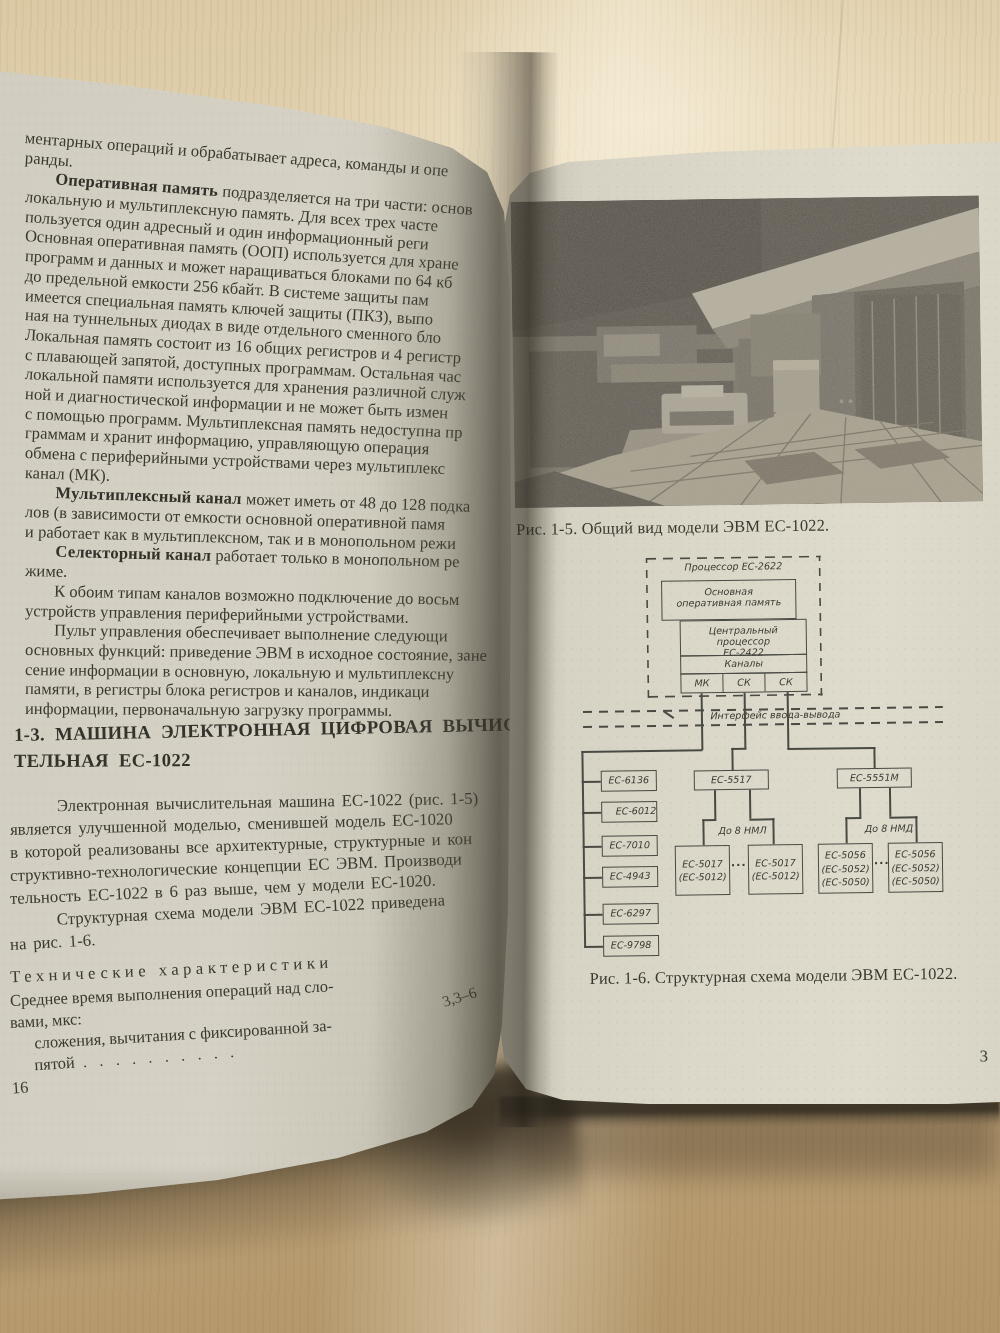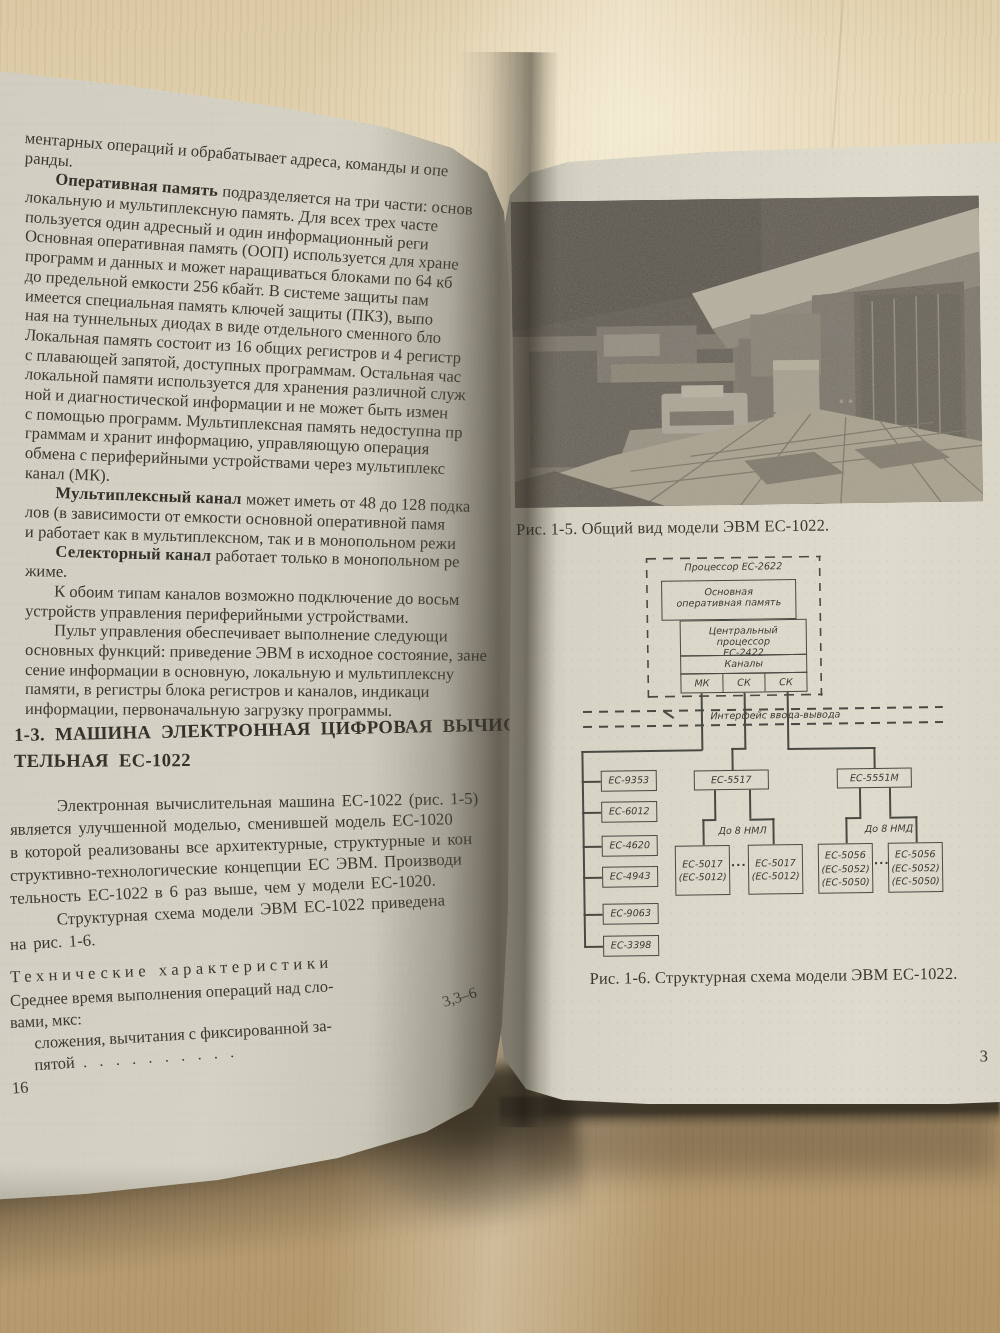--- a/index.html
+++ b/index.html
@@ -220,26 +220,26 @@
       <div class="hl" style="left:325px;top:272px;width:28px;"></div>
       <div class="vl" style="left:351px;top:272px;height:26px;"></div>
       <div class="dlabel" style="left:262px;top:278px;width:125px;">До 8 НМД</div>
 
       <div class="hl" style="left:18px;top:232px;width:19px;"></div>
       <div class="hl" style="left:18px;top:263px;width:19px;"></div>
       <div class="hl" style="left:18px;top:297px;width:19px;"></div>
       <div class="hl" style="left:18px;top:328px;width:19px;"></div>
       <div class="hl" style="left:18px;top:365px;width:19px;"></div>
       <div class="hl" style="left:18px;top:397px;width:19px;"></div>
-      <div class="dbox" style="left:37px;top:222px;width:56px;height:21px;line-height:18px;">ЕС-9353</div>
-      <div class="dbox" style="left:37px;top:253px;width:56px;height:21px;line-height:18px;">ЕС-6012</div>
-      <div class="dbox" style="left:37px;top:287px;width:56px;height:21px;line-height:18px;">ЕС-4620</div>
+      <div class="dbox" style="left:37px;top:222px;width:56px;height:21px;line-height:18px;">ЕС-6136</div>
+      <div class="dbox" style="left:37px;top:253px;width:56px;height:21px;line-height:18px;text-align:right;">ЕС-6012</div>
+      <div class="dbox" style="left:37px;top:287px;width:56px;height:21px;line-height:18px;">ЕС-7010</div>
       <div class="dbox" style="left:37px;top:318px;width:56px;height:21px;line-height:18px;">ЕС-4943</div>
-      <div class="dbox" style="left:37px;top:355px;width:56px;height:21px;line-height:18px;">ЕС-9063</div>
-      <div class="dbox" style="left:37px;top:387px;width:56px;height:21px;line-height:18px;">ЕС-3398</div>
+      <div class="dbox" style="left:37px;top:355px;width:56px;height:21px;line-height:18px;">ЕС-6297</div>
+      <div class="dbox" style="left:37px;top:387px;width:56px;height:21px;line-height:18px;">ЕС-9798</div>
 
       <div class="dbox u2" style="left:110px;top:298px;width:55px;height:50px;">
         <div>ЕС-5017</div>
         <div>(ЕС-5012)</div>
       </div>
       <div class="dots" style="left:166px;top:312px;">···</div>
       <div class="dbox u2" style="left:183px;top:298px;width:55px;height:50px;">
         <div>ЕС-5017</div>
         <div>(ЕС-5012)</div>
       </div>

